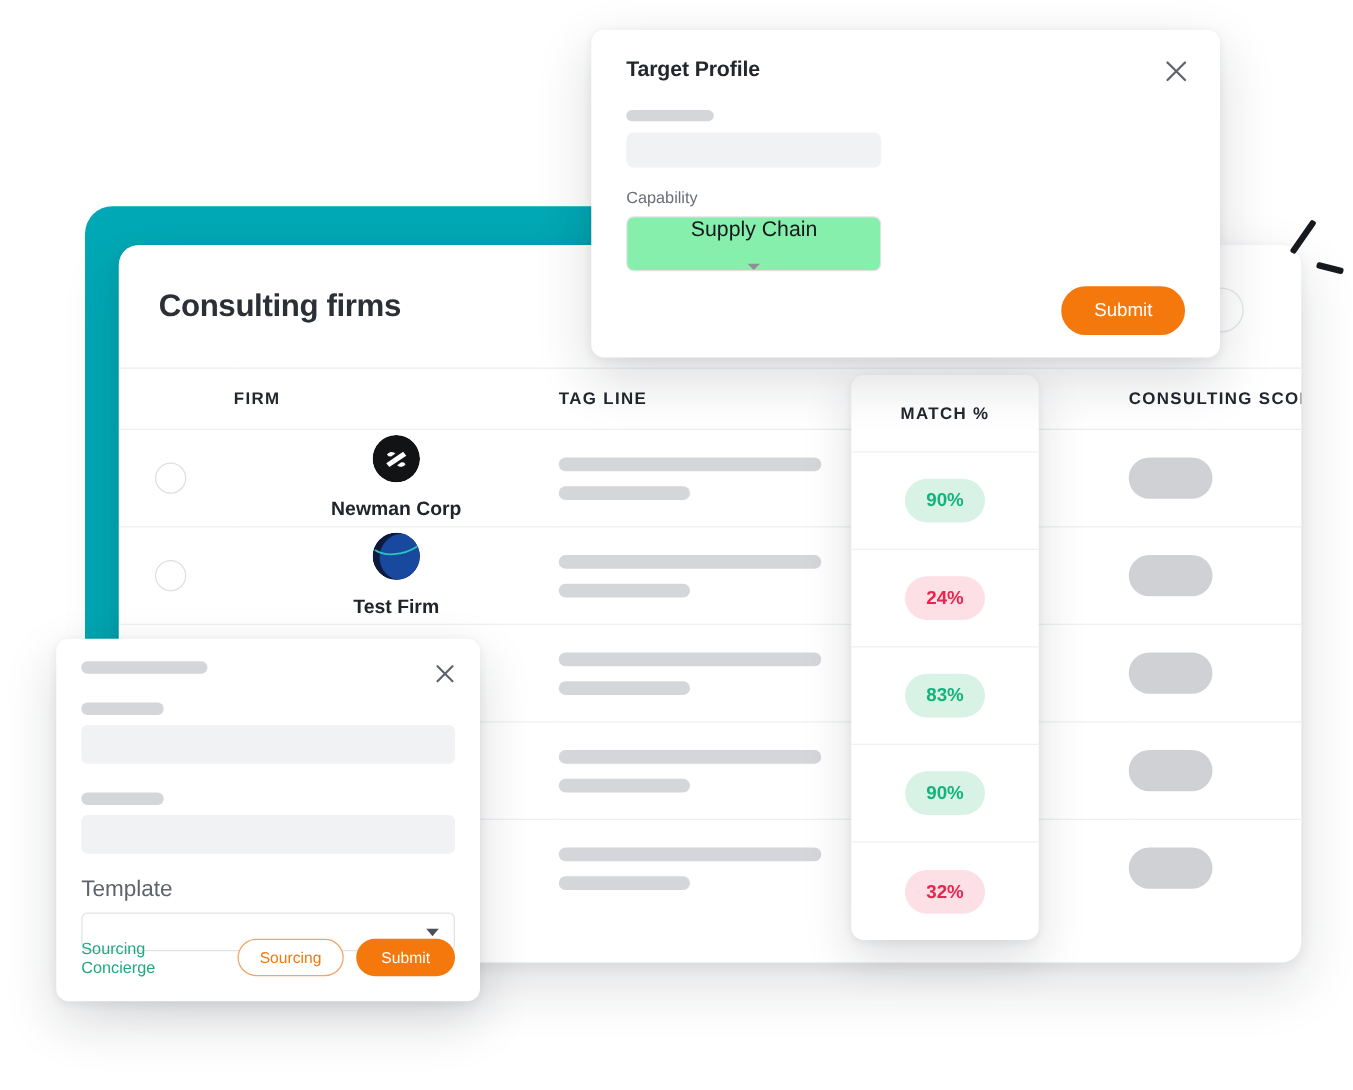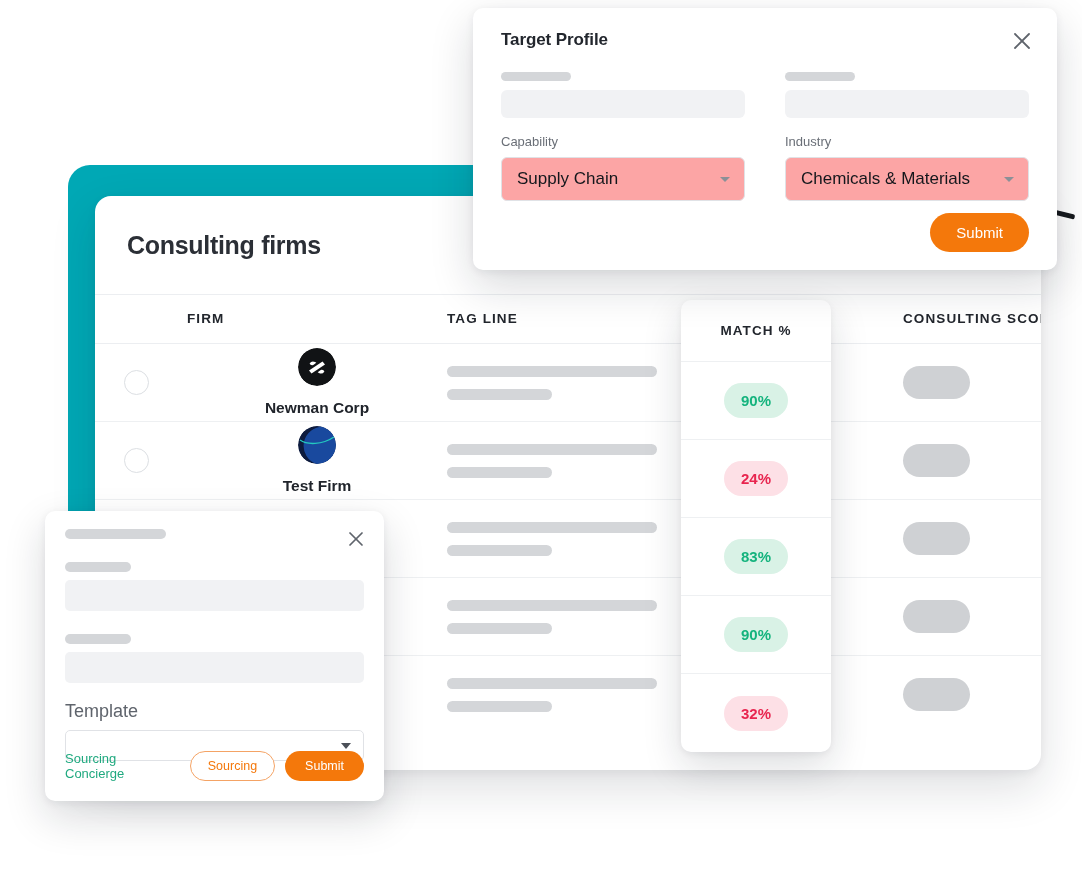--- a/index.html
+++ b/index.html
@@ -70,43 +70,44 @@
   .firm-logo { width: 38px; height: 38px; border-radius: 50%; flex: 0 0 38px; position: relative; overflow:hidden; }
   .firm-name { font-size: 15.5px; font-weight: 700; color: #20242b; }
 
   .sk { background: #d4d6d9; border-radius: 7px; height: 11px; display:block; }
   .sk-a { width: 210px; }
   .sk-b { width: 105px; margin-top: 12px; }
   .sk-pill { width: 67px; height: 33px; border-radius: 17px; background:#cfd1d4; }
 
   
   .modal-target {
-    position: absolute; left: 473px; top: 8px;
-    width: 584px; height: 262px;
+    position: absolute; left: 473px; top: 24px;
+    width: 503px; height: 262px;
     background: #fff; border-radius: 10px;
     box-shadow: 0 16px 44px rgba(20,25,40,.16), 0 2px 8px rgba(20,25,40,.07);
     z-index: 5; padding: 22px 28px 0 28px;
   }
   .modal-target h2 {
     font-size: 17px; font-weight: 700; color: #22262d; letter-spacing:-.1px;
   }
   .x-btn {
     position: absolute; right: 22px; top: 20px;
     width: 26px; height: 26px; cursor: pointer;
     color: #5f646c;
   }
   .x-btn svg { display:block; }
   .tp-grid { display: grid; grid-template-columns: 1fr 1fr; gap: 0 40px; margin-top: 22px; }
   .ghost-label { width: 70px; height: 9px; border-radius: 5px; background:#d4d6d9; }
   .ghost-input { height: 28px; border-radius: 6px; background:#f1f2f4; margin-top: 9px; }
   .field-label { font-size: 13px; color: #6a6f77; margin-top: 16px; }
   .select-box {
     margin-top: 8px; height: 44px; border: 1px solid #e0e2e6; border-radius: 6px;
-    background: #fca5a5; display: flex; align-items: center; justify-content: space-between;
+    background: #86efac; display: flex; align-items: center; justify-content: space-between;
     padding: 0 14px 0 15px;
+    flex-direction: column;
   }
   .select-val { font-size: 17px; color: #14171c; }
   .caret { width:0;height:0;border-left:5px solid transparent;border-right:5px solid transparent;border-top:5px solid #8b9097; }
   .submit-btn {
     position: absolute; right: 28px; bottom: 18px;
     background: #f4780b; color:#fff; border:none; cursor:pointer;
     font-size: 15px; padding: 11px 26px; border-radius: 20px;
     font-family: inherit;
   }
 
@@ -353,29 +354,20 @@
     <div class="tp-grid">
       <div>
         <div class="ghost-label"></div>
         <div class="ghost-input"></div>
         <div class="field-label">Capability</div>
         <div class="select-box">
           <span class="select-val">Supply Chain</span>
           <span class="caret"></span>
         </div>
       </div>
-      <div>
-        <div class="ghost-label"></div>
-        <div class="ghost-input"></div>
-        <div class="field-label">Industry</div>
-        <div class="select-box">
-          <span class="select-val">Chemicals &amp; Materials</span>
-          <span class="caret"></span>
-        </div>
-      </div>
     </div>
 
     <button class="submit-btn">Submit</button>
   </div>
 
   <div class="modal-template">
     <div class="x-btn">
       <svg width="20" height="20" viewBox="0 0 20 20" aria-hidden="true">
         <line x1="4" y1="4" x2="16" y2="16" stroke="currentColor" stroke-width="1.7" stroke-linecap="round"></line>
         <line x1="16" y1="4" x2="4" y2="16" stroke="currentColor" stroke-width="1.7" stroke-linecap="round"></line>

